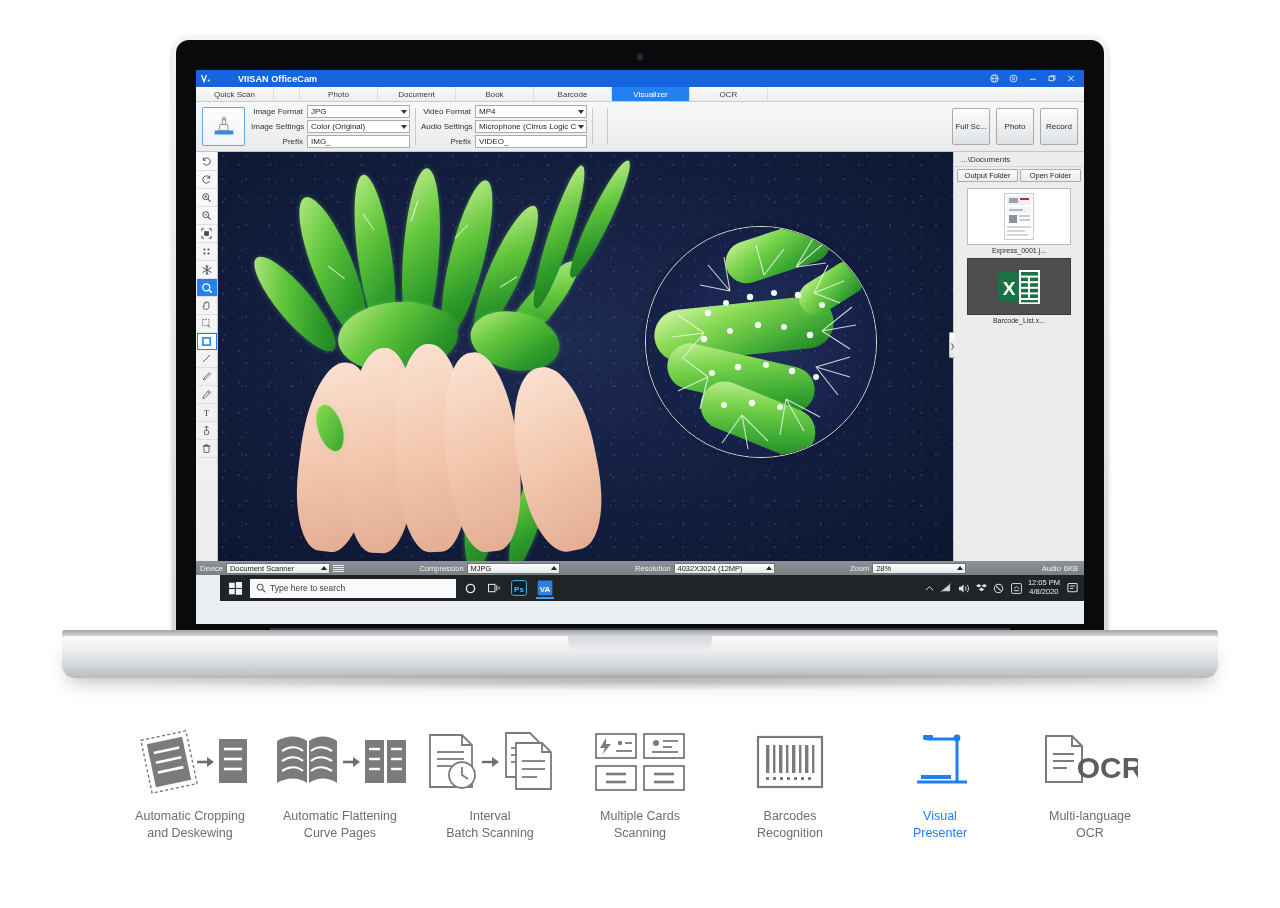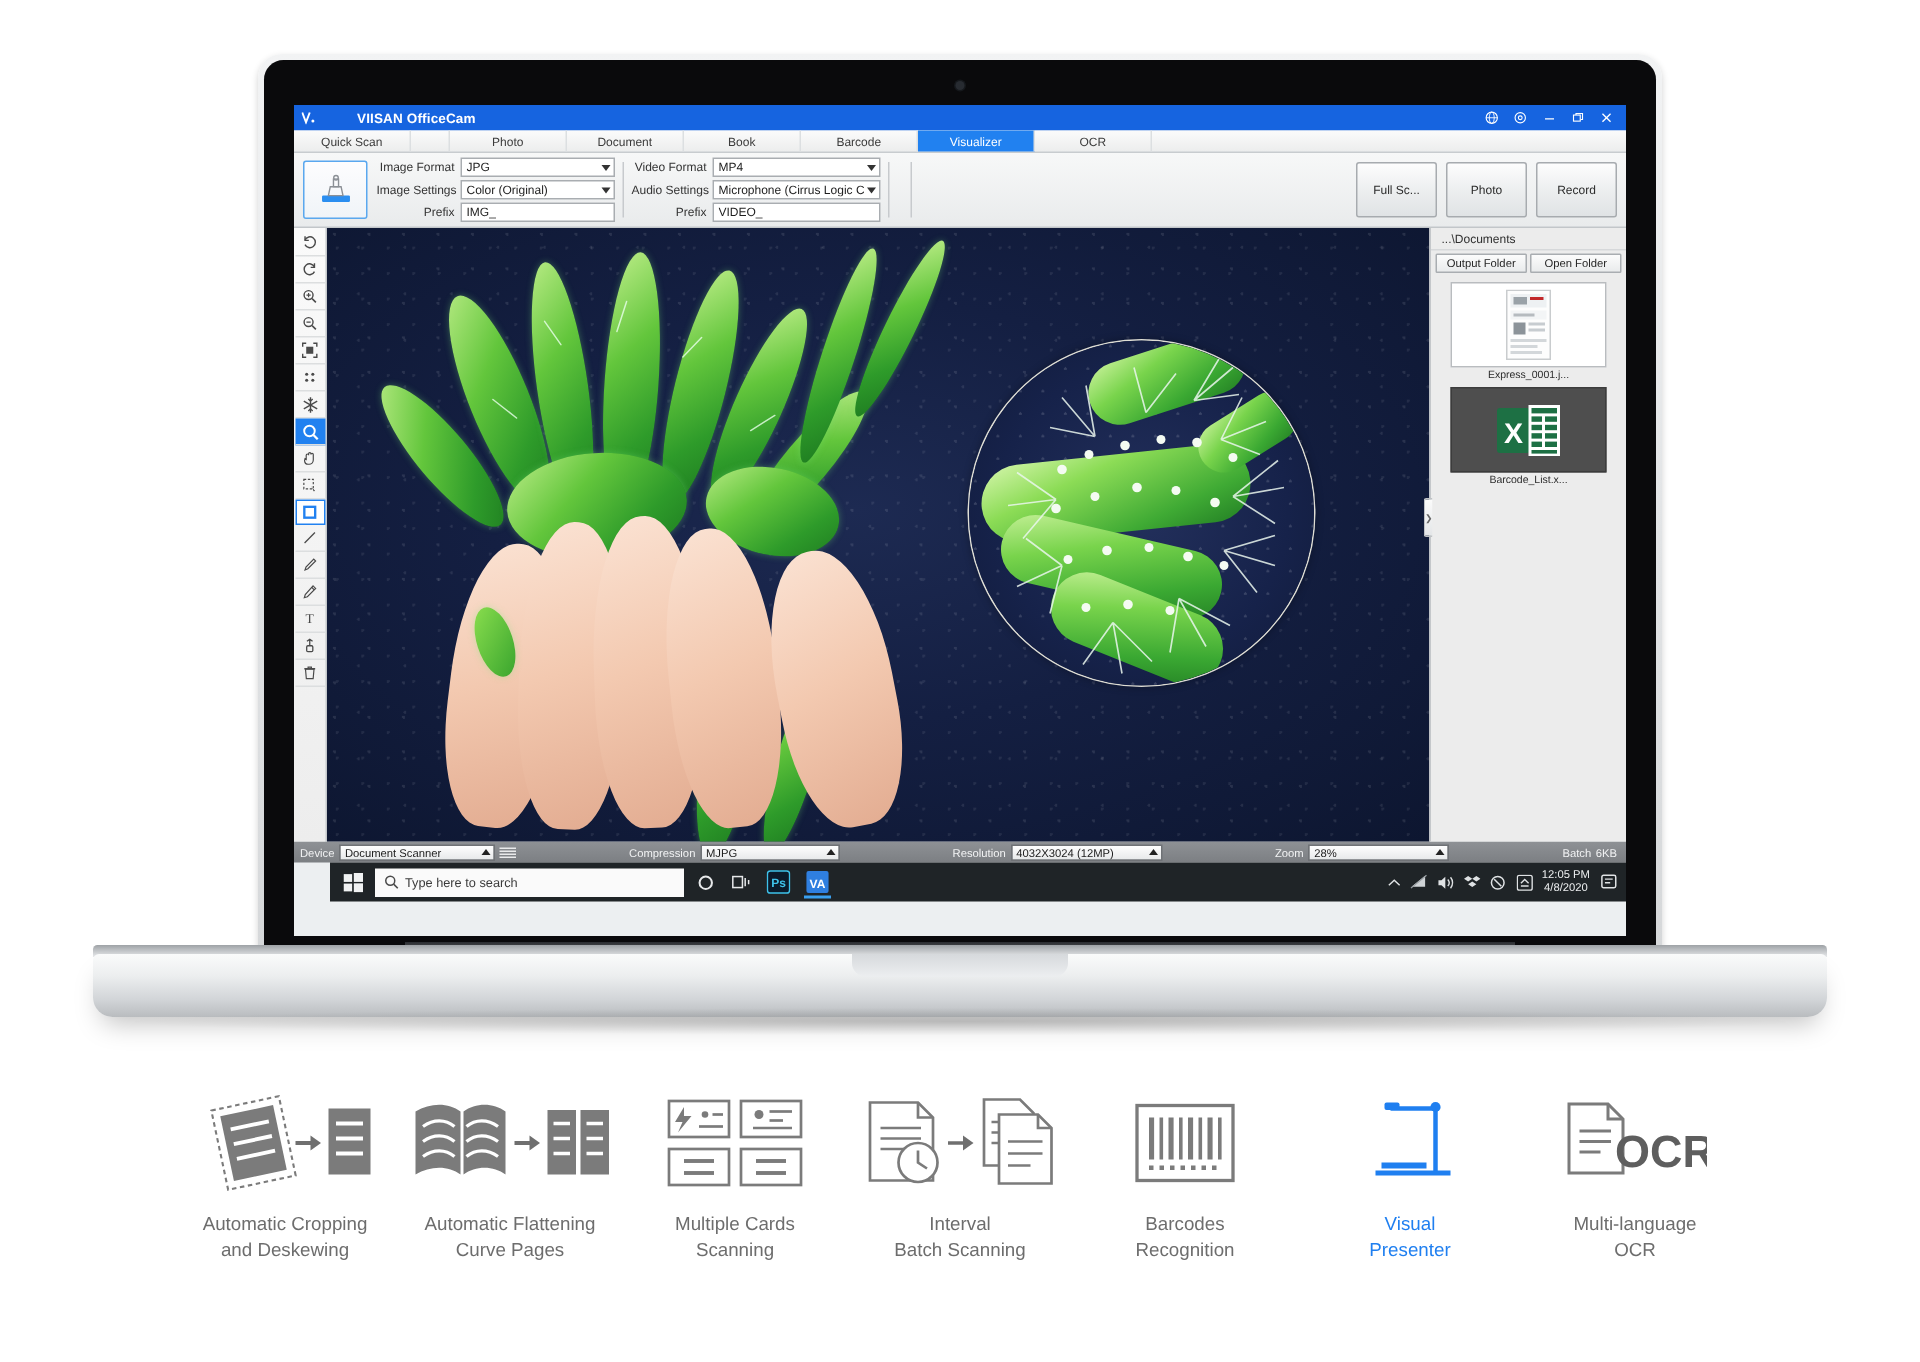--- a/index.html
+++ b/index.html
@@ -135,21 +135,21 @@
     border-top: 4px solid #333;
   }
   .vsep { width: 1px; background: #c7cacd; margin: 4px 5px; }
   #mic-row { display:flex; align-items:center; height:13px; padding-left:2px; }
   #mic-slider {
     width: 42px; height: 8px; margin-left: 5px;
     background: linear-gradient(to right, #cfd2d5 0%, #8d9195 100%);
     clip-path: polygon(0 100%, 100% 0, 100% 100%);
   }
   .action-btn {
-    width: 54px; margin: 4px 3px;
+    width: 38px; margin: 4px 3px;
     border: 1px solid #a7abaf; border-radius: 2px;
     background: linear-gradient(180deg,#fdfdfd 0%,#eceeef 52%,#e0e3e5 100%);
     display: flex; align-items: center; justify-content: center;
     font-size: 8px; color: #2b2b2b;
   }
 
   
   #main { display: flex; height: 409px; }
 
   
@@ -696,21 +696,21 @@
       <span class="val">4032X3024 (12MP)</span>
       <span class="caret-up"></span>
     </div>
     <span class="sb-spacer"></span>
     <span class="sb-label">Zoom</span>
     <div class="sb-select" style="width:94px">
       <span class="val">28%</span>
       <span class="caret-up"></span>
     </div>
     <span class="sb-spacer"></span>
-    <span class="sb-label">Batch</span>
+    <span class="sb-label">Audio</span>
     <span class="sb-label" style="padding-right:2px">6KB</span>
   </div>
 
   <div id="taskbar">
     <div id="start-btn">
       <svg width="13" height="13" viewBox="0 0 14 14">
             <rect x="0" y="0.8" width="6.2" height="5.6" fill="#f0f2f3"></rect>
             <rect x="7.4" y="0" width="6.6" height="6.4" fill="#f0f2f3"></rect>
             <rect x="0" y="7.6" width="6.2" height="5.6" fill="#f0f2f3"></rect>
             <rect x="7.4" y="7.4" width="6.6" height="6.4" fill="#f0f2f3"></rect>
@@ -857,47 +857,20 @@
               <line x1="96" y1="40" x2="107" y2="40"></line>
           <line x1="118" y1="20" x2="129" y2="20"></line>
               <line x1="118" y1="30" x2="129" y2="30"></line>
               <line x1="118" y1="40" x2="129" y2="40"></line>
         </g>
       </svg>
     </div>
     <div class="feature-label">
       <div>Automatic Flattening</div>
       <div>Curve Pages</div>
-    </div>
-  </div>
-
-  <div class="feature">
-    <div class="feature-ico">
-      <svg width="92" height="64" viewBox="0 0 92 64">
-        <rect x="2" y="4" width="40" height="24" fill="none" stroke="#7b7b7b" stroke-width="1.8"></rect>
-        <path d="M12 8 L6 18 H11 L8 25 L17 14 H12 Z" fill="#7b7b7b"></path>
-        <circle cx="26" cy="13" r="2.2" fill="#7b7b7b"></circle>
-        <line x1="31" y1="13" x2="38" y2="13" stroke="#7b7b7b" stroke-width="1.8"></line>
-        <line x1="22" y1="21" x2="38" y2="21" stroke="#7b7b7b" stroke-width="1.8"></line>
-        <rect x="50" y="4" width="40" height="24" fill="none" stroke="#7b7b7b" stroke-width="1.8"></rect>
-        <circle cx="62" cy="13" r="3" fill="#7b7b7b"></circle>
-        <line x1="69" y1="11" x2="84" y2="11" stroke="#7b7b7b" stroke-width="1.8"></line>
-        <line x1="69" y1="17" x2="78" y2="17" stroke="#7b7b7b" stroke-width="1.8"></line>
-        <line x1="58" y1="22" x2="84" y2="22" stroke="#7b7b7b" stroke-width="1.8"></line>
-        <rect x="2" y="36" width="40" height="24" fill="none" stroke="#7b7b7b" stroke-width="1.8"></rect>
-        <line x1="12" y1="44" x2="32" y2="44" stroke="#7b7b7b" stroke-width="2.6"></line>
-        <line x1="12" y1="52" x2="32" y2="52" stroke="#7b7b7b" stroke-width="2.6"></line>
-        <rect x="50" y="36" width="40" height="24" fill="none" stroke="#7b7b7b" stroke-width="1.8"></rect>
-        <line x1="60" y1="44" x2="80" y2="44" stroke="#7b7b7b" stroke-width="2.6"></line>
-        <line x1="60" y1="52" x2="80" y2="52" stroke="#7b7b7b" stroke-width="2.6"></line>
-      </svg>
-    </div>
-    <div class="feature-label">
-      <div>Multiple Cards</div>
-      <div>Scanning</div>
     </div>
   </div>
 
   <div class="feature">
     <div class="feature-ico">
       <svg width="132" height="66" viewBox="0 0 132 66">
         <path d="M6 6 H38 L48 16 V58 H6 Z" fill="none" stroke="#7b7b7b" stroke-width="1.8"></path>
         <path d="M38 6 V16 H48" fill="none" stroke="#7b7b7b" stroke-width="1.8"></path>
         <g stroke="#7b7b7b" stroke-width="1.8">
               <line x1="13" y1="23" x2="40" y2="23"></line>
@@ -924,20 +897,47 @@
       </svg>
     </div>
     <div class="feature-label">
       <div>Interval</div>
       <div>Batch Scanning</div>
     </div>
   </div>
 
   <div class="feature">
     <div class="feature-ico">
+      <svg width="92" height="64" viewBox="0 0 92 64">
+        <rect x="2" y="4" width="40" height="24" fill="none" stroke="#7b7b7b" stroke-width="1.8"></rect>
+        <path d="M12 8 L6 18 H11 L8 25 L17 14 H12 Z" fill="#7b7b7b"></path>
+        <circle cx="26" cy="13" r="2.2" fill="#7b7b7b"></circle>
+        <line x1="31" y1="13" x2="38" y2="13" stroke="#7b7b7b" stroke-width="1.8"></line>
+        <line x1="22" y1="21" x2="38" y2="21" stroke="#7b7b7b" stroke-width="1.8"></line>
+        <rect x="50" y="4" width="40" height="24" fill="none" stroke="#7b7b7b" stroke-width="1.8"></rect>
+        <circle cx="62" cy="13" r="3" fill="#7b7b7b"></circle>
+        <line x1="69" y1="11" x2="84" y2="11" stroke="#7b7b7b" stroke-width="1.8"></line>
+        <line x1="69" y1="17" x2="78" y2="17" stroke="#7b7b7b" stroke-width="1.8"></line>
+        <line x1="58" y1="22" x2="84" y2="22" stroke="#7b7b7b" stroke-width="1.8"></line>
+        <rect x="2" y="36" width="40" height="24" fill="none" stroke="#7b7b7b" stroke-width="1.8"></rect>
+        <line x1="12" y1="44" x2="32" y2="44" stroke="#7b7b7b" stroke-width="2.6"></line>
+        <line x1="12" y1="52" x2="32" y2="52" stroke="#7b7b7b" stroke-width="2.6"></line>
+        <rect x="50" y="36" width="40" height="24" fill="none" stroke="#7b7b7b" stroke-width="1.8"></rect>
+        <line x1="60" y1="44" x2="80" y2="44" stroke="#7b7b7b" stroke-width="2.6"></line>
+        <line x1="60" y1="52" x2="80" y2="52" stroke="#7b7b7b" stroke-width="2.6"></line>
+      </svg>
+    </div>
+    <div class="feature-label">
+      <div>Multiple Cards</div>
+      <div>Scanning</div>
+    </div>
+  </div>
+
+  <div class="feature">
+    <div class="feature-ico">
       <svg width="68" height="58" viewBox="0 0 68 58">
         <rect x="2" y="4" width="64" height="50" fill="none" stroke="#7b7b7b" stroke-width="2.2"></rect>
         <g fill="#7b7b7b">
           <rect x="10" y="12" width="3.4" height="28"></rect>
               <rect x="17" y="12" width="2.4" height="28"></rect>
           <rect x="23" y="12" width="3.4" height="28"></rect>
               <rect x="30" y="12" width="2.4" height="28"></rect>
           <rect x="36" y="12" width="3.4" height="28"></rect>
               <rect x="43" y="12" width="2.4" height="28"></rect>
           <rect x="49" y="12" width="3.4" height="28"></rect>

